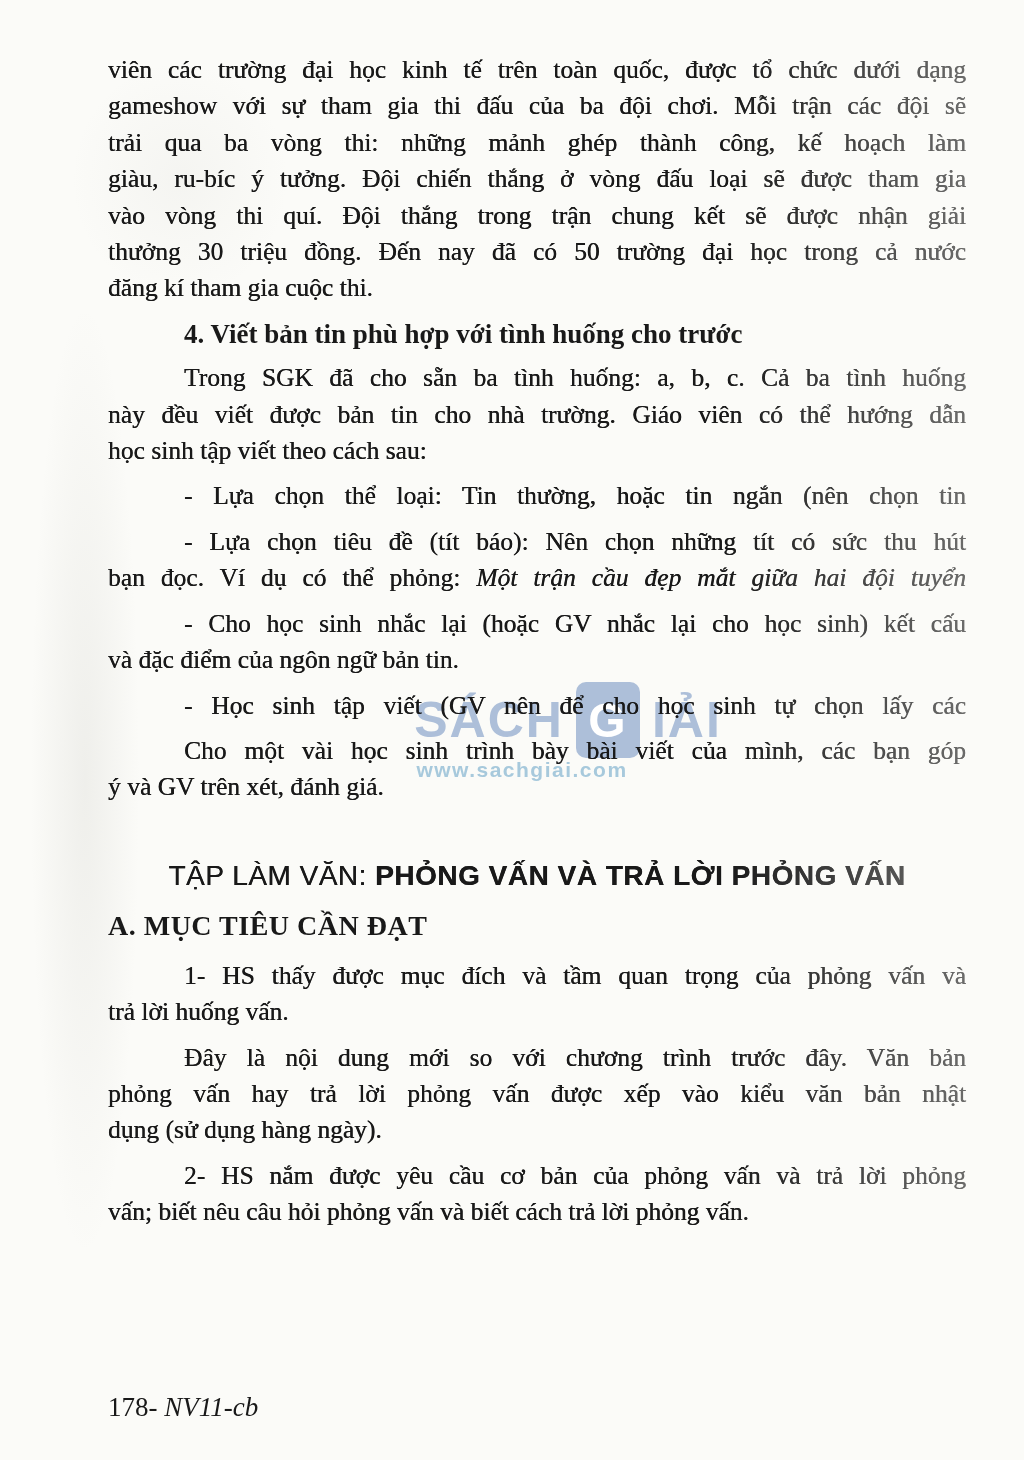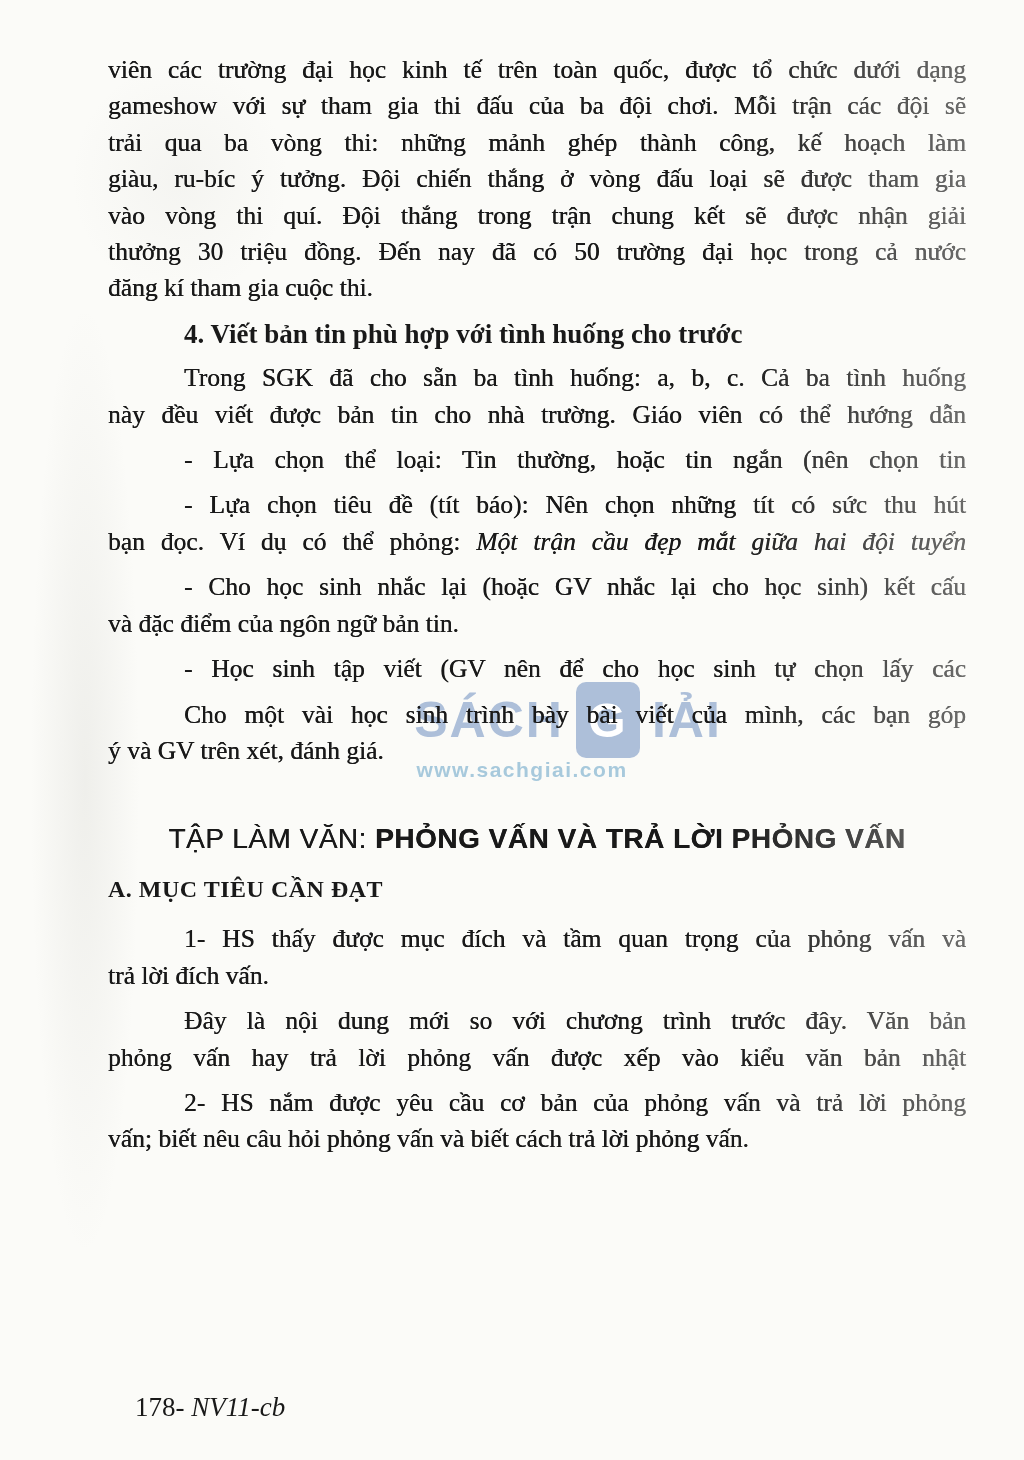--- a/index.html
+++ b/index.html
@@ -91,28 +91,28 @@
     font-size:28px;
     line-height:40px;
     text-align:center;
     margin:50px 0 10px 0;
     letter-spacing:0.5px;
     text-shadow:0.3px 0 currentColor;
   }
   .h-section .bold{font-weight:700;}
   .h-a{
     font-weight:700;
-    font-size:24px;
+    font-size:28px;
     line-height:40px;
     margin:0 0 12px 0;
     letter-spacing:0.5px;
   }
   .footer{
     position:absolute;left:108px;top:1392px;
-    font-size:27px;z-index:1;margin-left:27px;
+    font-size:27px;z-index:1;
   }
   .footer .code{font-style:italic;}
 </style>
 </head>
 <body>
 
 <div class="scan-noise"></div>
 <div class="scan-noise2"></div>
 
 <div class="watermark">
@@ -134,20 +134,21 @@
     <div class="ln">vào vòng thi quí. Đội thắng trong trận chung kết sẽ được nhận giải</div>
     <div class="ln">thưởng 30 triệu đồng. Đến nay đã có 50 trường đại học trong cả nước</div>
     <div class="ln end">đăng kí tham gia cuộc thi.</div>
   </div>
 
   <div class="h-sub">4. Viết bản tin phù hợp với tình huống cho trước</div>
 
   <div class="blk">
     <div class="ln ind">Trong SGK đã cho sẵn ba tình huống: a, b, c. Cả ba tình huống</div>
     <div class="ln">này đều viết được bản tin cho nhà trường. Giáo viên có thể hướng dẫn</div>
+    <div class="ln end">học sinh tập viết theo cách sau:</div>
   </div>
 
   <div class="blk">
     <div class="ln ind">- Lựa chọn thể loại: Tin thường, hoặc tin ngắn (nên chọn tin</div>
   </div>
 
   <div class="blk">
     <div class="ln ind">- Lựa chọn tiêu đề (tít báo): Nên chọn những tít có sức thu hút</div>
     <div class="ln"><span>bạn đọc. Ví dụ có thể phỏng: </span><span class="it">Một trận cầu đẹp mắt giữa hai đội tuyển</span></div>
   </div>
@@ -167,26 +168,27 @@
   </div>
 
   <div class="h-section">
     <span>TẬP LÀM VĂN: </span><span class="bold">PHỎNG VẤN VÀ TRẢ LỜI PHỎNG VẤN</span>
   </div>
 
   <div class="h-a">A. MỤC TIÊU CẦN ĐẠT</div>
 
   <div class="blk">
     <div class="ln ind">1- HS thấy được mục đích và tầm quan trọng của phỏng vấn và</div>
-    <div class="ln end">trả lời đích vấn.</div>
+    <div class="ln end">trả lời huống vấn.</div>
   </div>
 
   <div class="blk">
     <div class="ln ind">Đây là nội dung mới so với chương trình trước đây. Văn bản</div>
     <div class="ln">phỏng vấn hay trả lời phỏng vấn được xếp vào kiểu văn bản nhật</div>
+    <div class="ln end">dụng (sử dụng hàng ngày).</div>
   </div>
 
   <div class="blk">
     <div class="ln ind">2- HS nắm được yêu cầu cơ bản của phỏng vấn và trả lời phỏng</div>
     <div class="ln end">vấn; biết nêu câu hỏi phỏng vấn và biết cách trả lời phỏng vấn.</div>
   </div>
 
 </div>
 
 <div class="footer">

